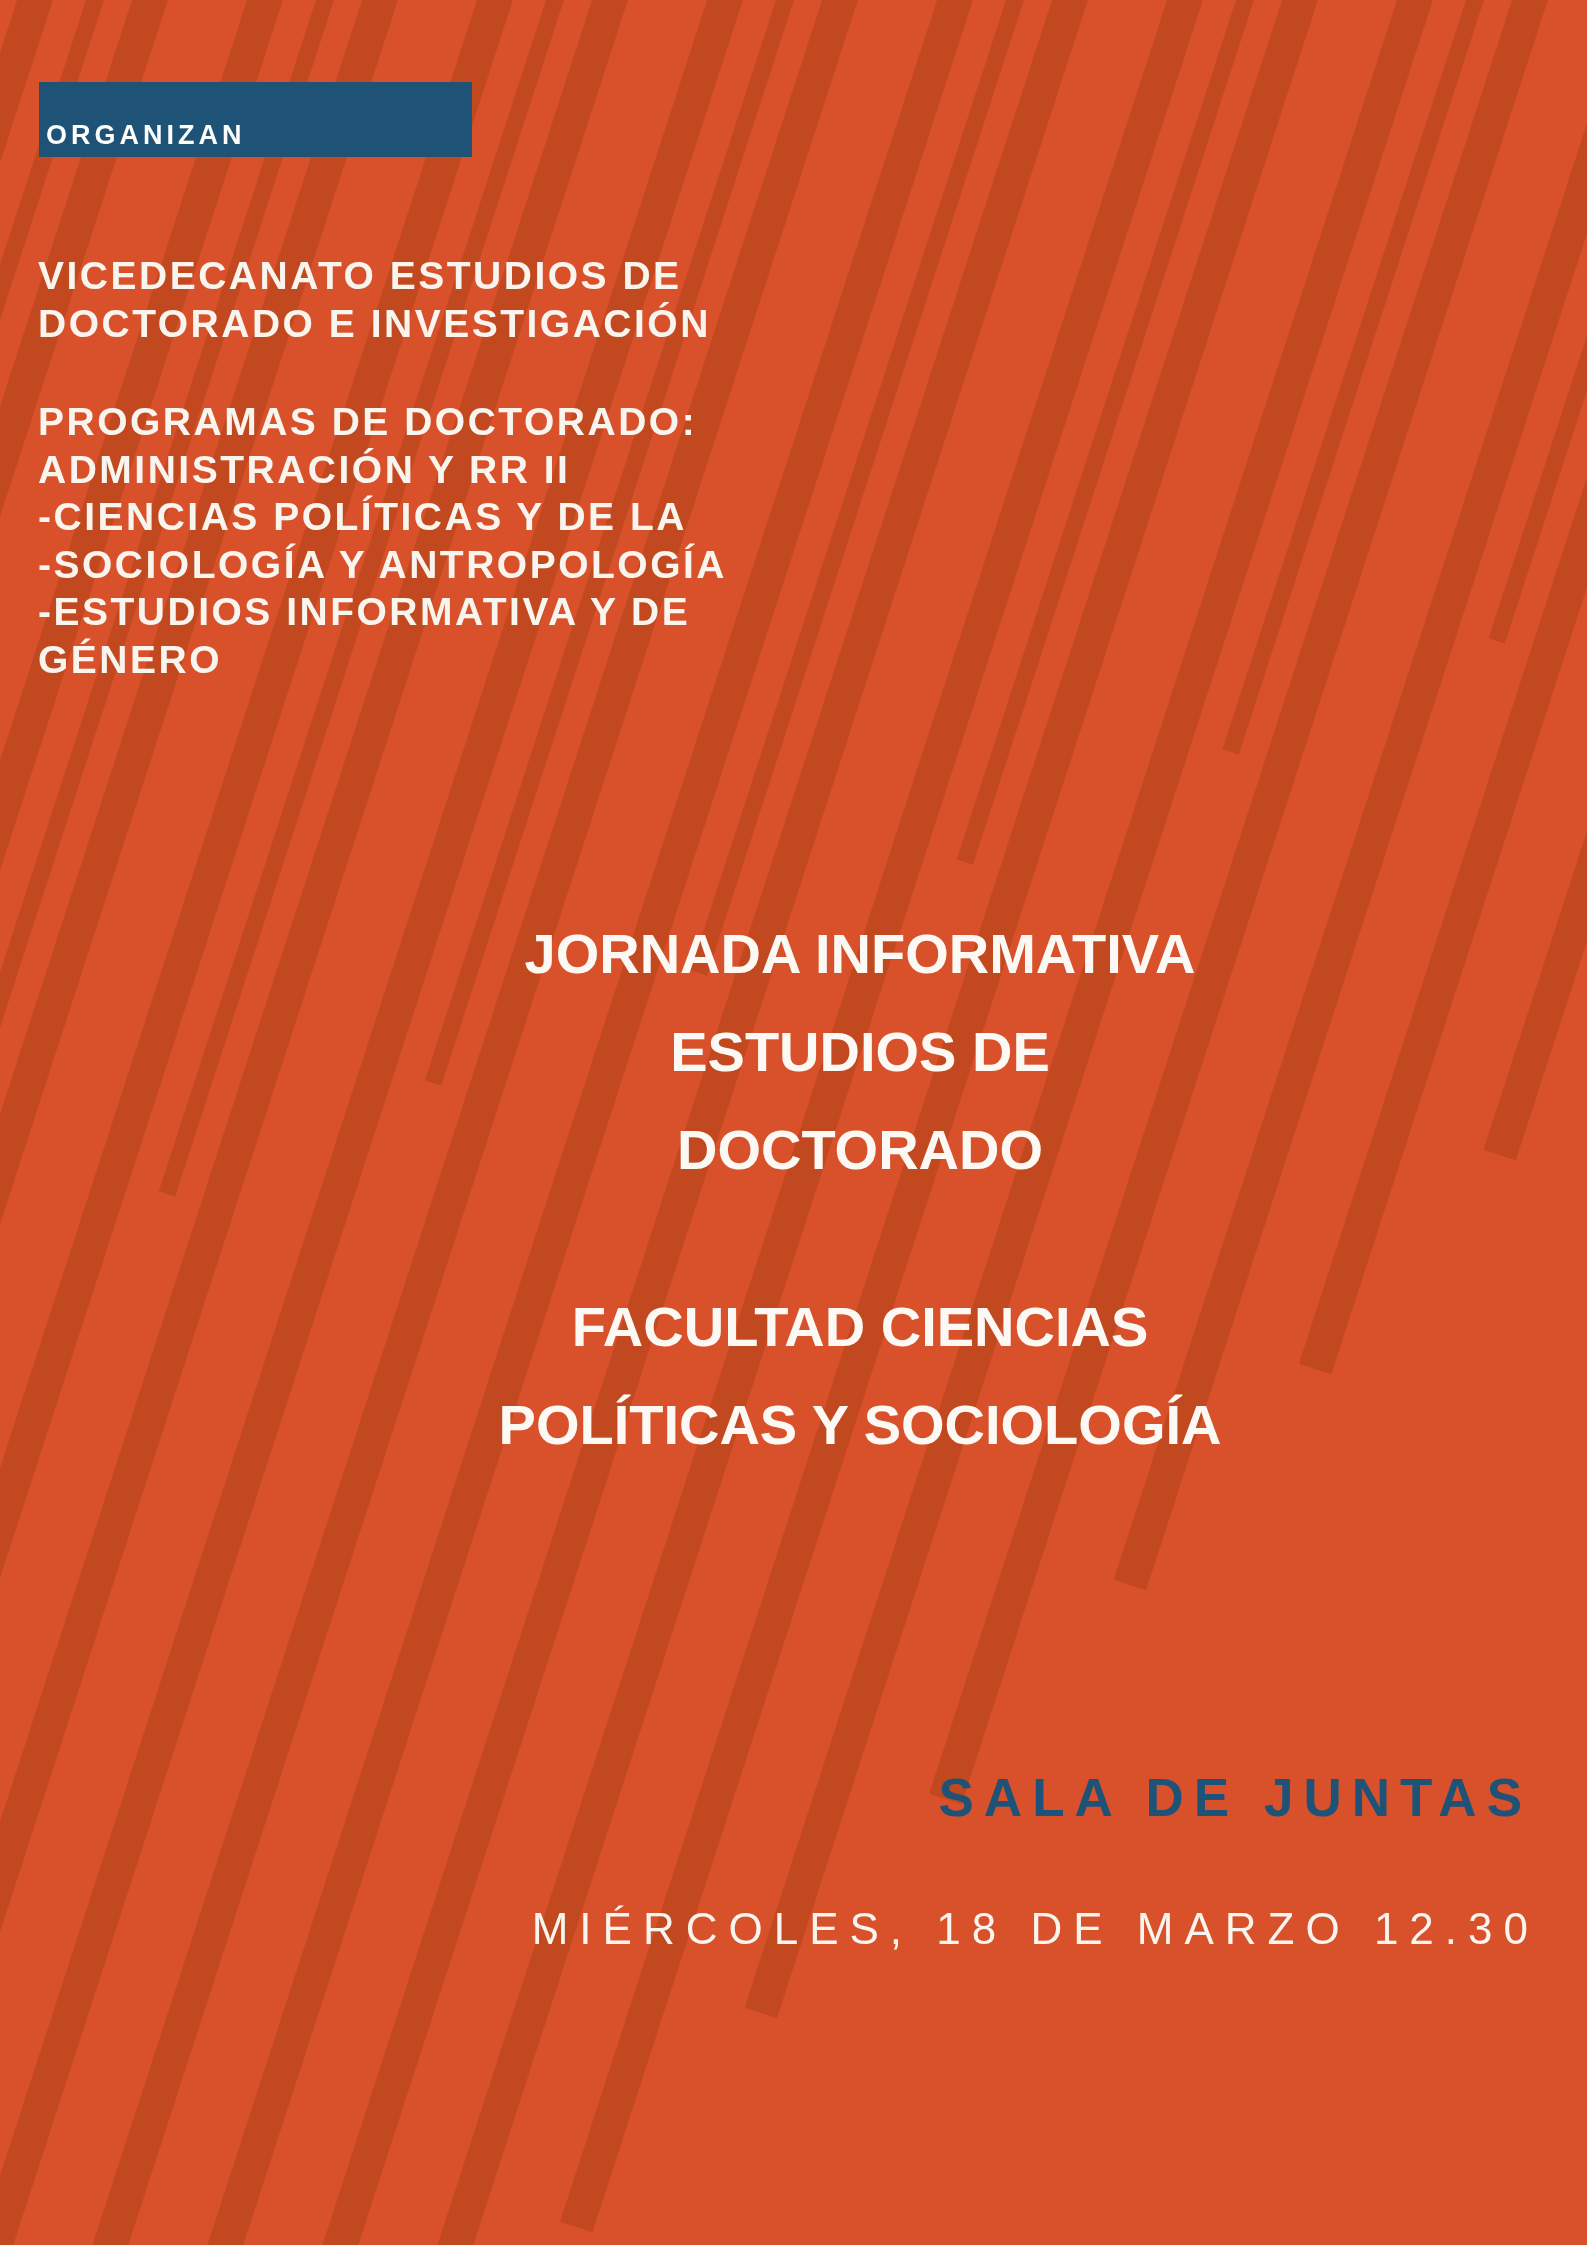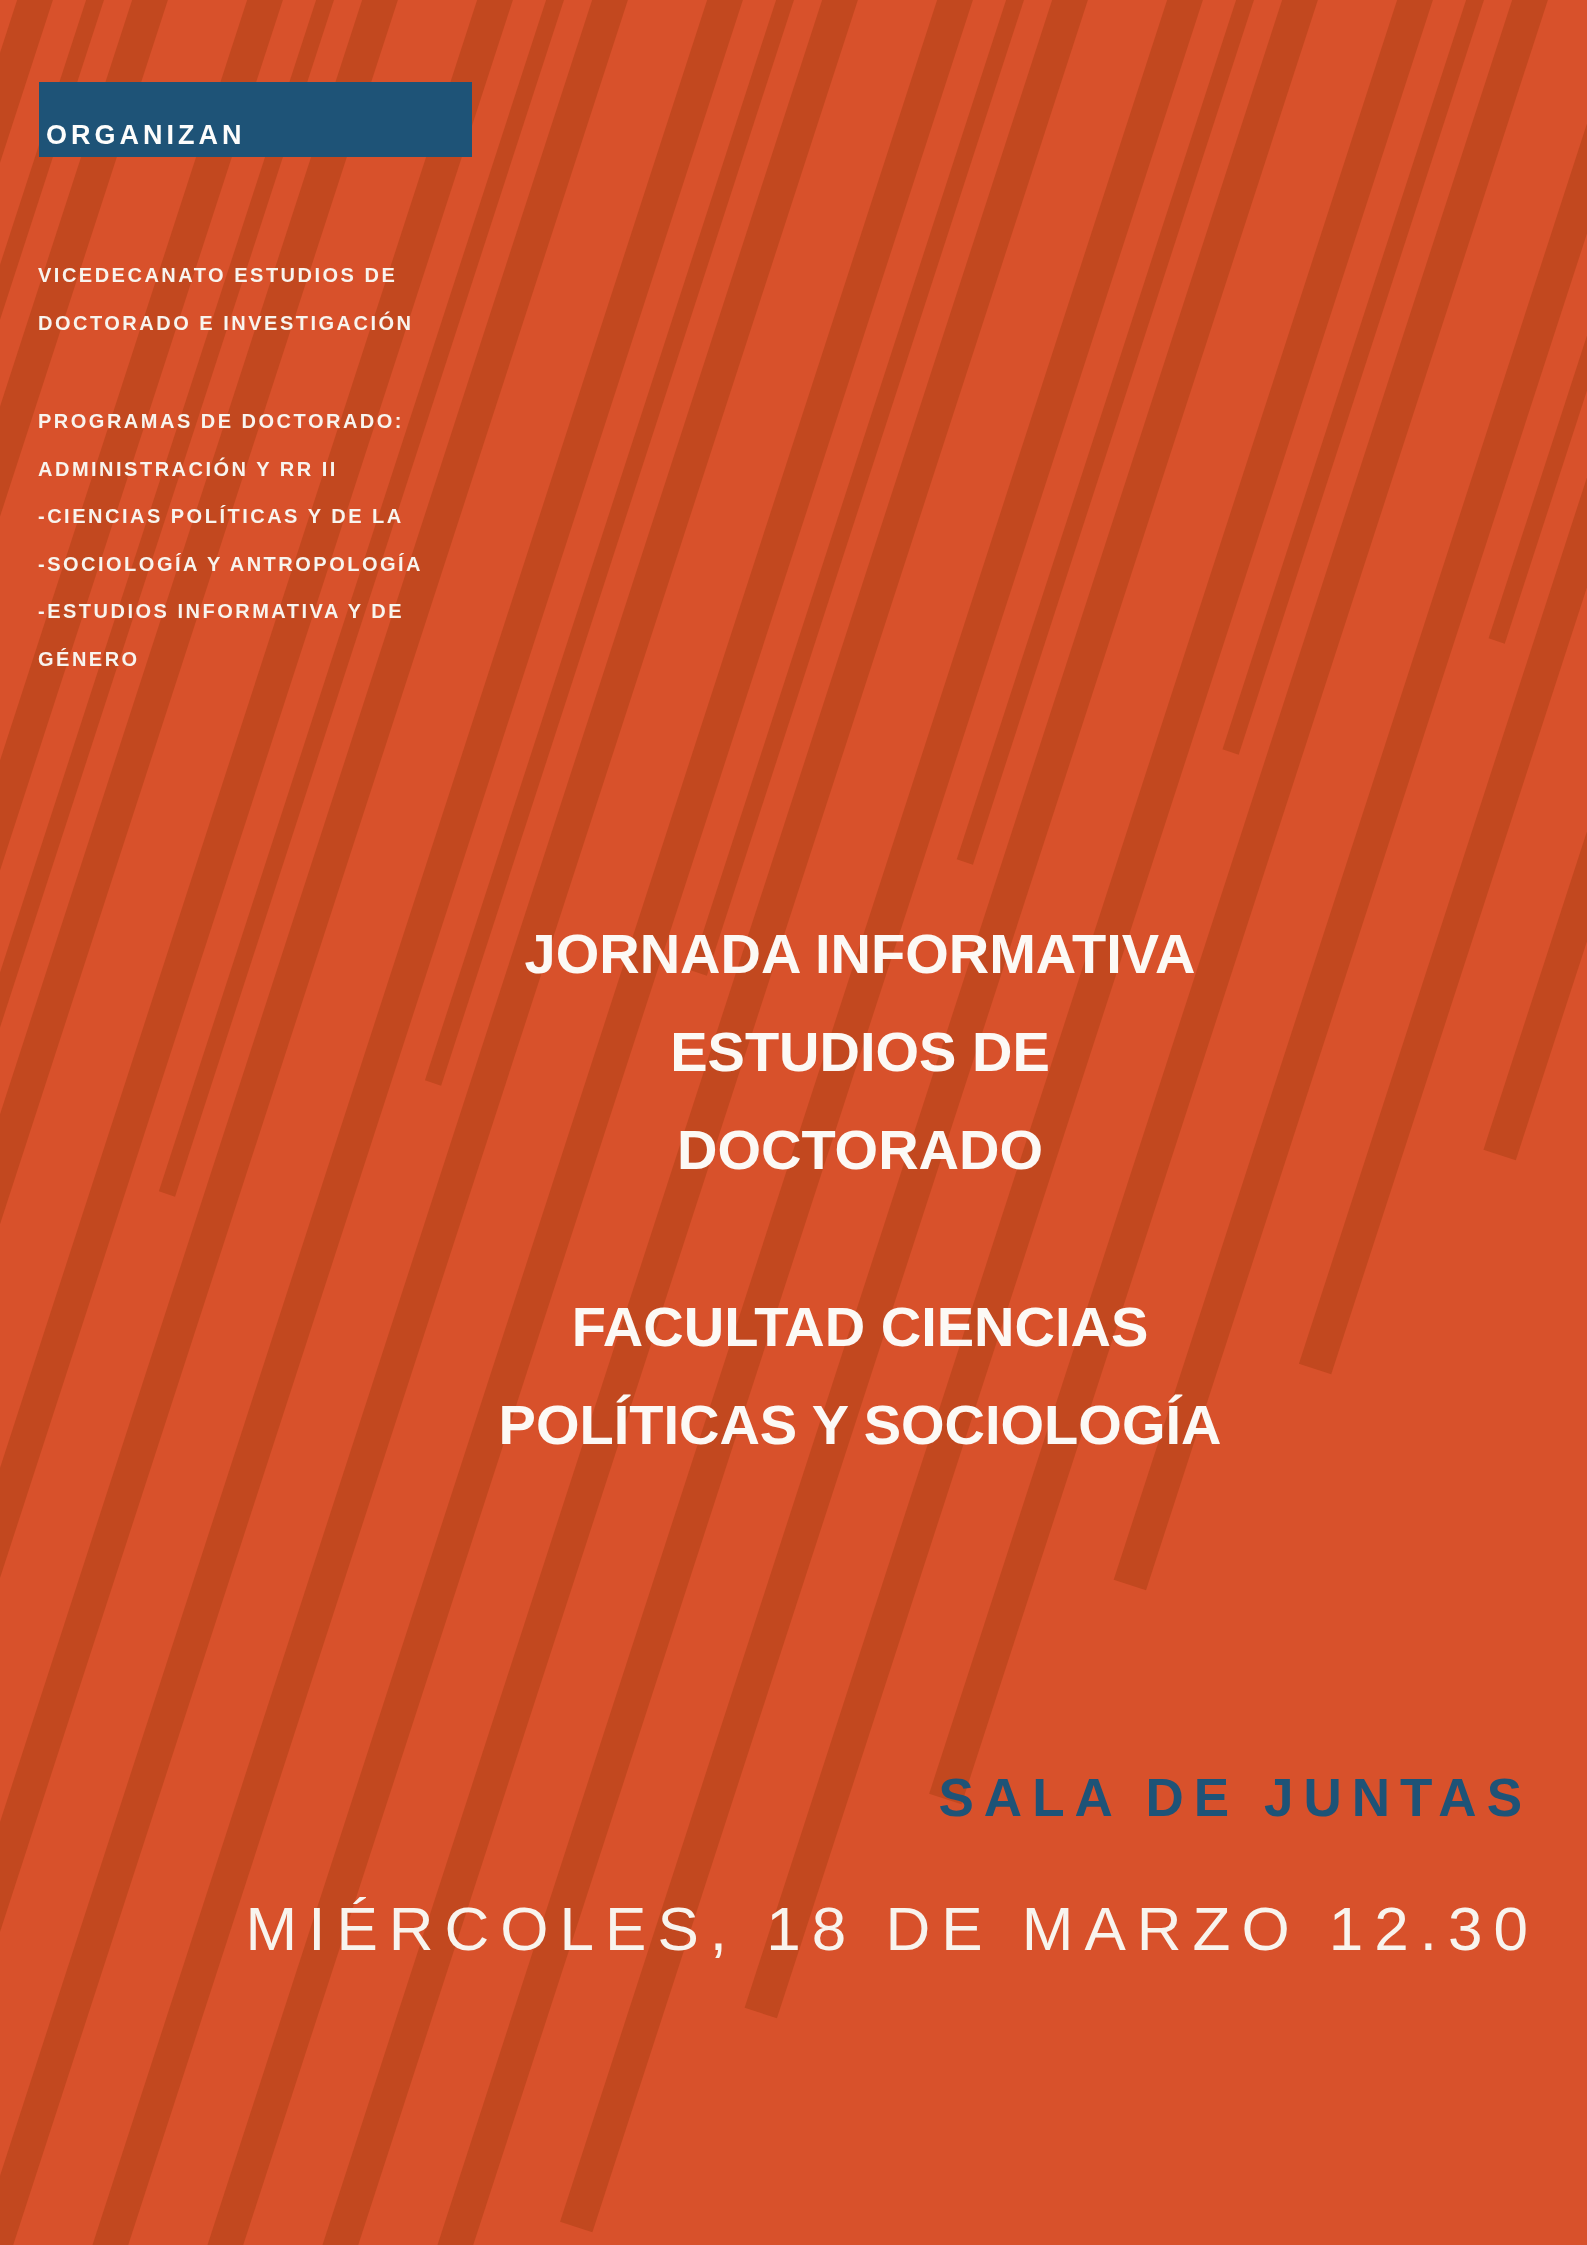--- a/index.html
+++ b/index.html
@@ -16,21 +16,21 @@
     background:var(--accent,#1E5377);
     display:flex;align-items:flex-end;
     padding:0 0 8px 7px;box-sizing:border-box;
   }
   .org-bar .org-label{
     color:#FDFDFC;font-size:27px;font-weight:700;letter-spacing:4px;line-height:1;
   }
   .text-block{
     position:absolute;left:38px;
     color:var(--body-white,#F8F4EE);
-    font-size:20px;font-weight:700;letter-spacing:2.5px;line-height:47.5px;
+    font-size:39px;font-weight:700;letter-spacing:2.5px;line-height:47.5px;
     white-space:nowrap;
   }
   .block-organizers{top:252px;}
   .block-programs{top:398px;}
   .big-title{
     position:absolute;left:133px;width:1454px;text-align:center;
     color:var(--title-white,#FCF9F5);
     font-size:56px;font-weight:700;line-height:98px;letter-spacing:0px;
     white-space:nowrap;
   }
@@ -38,21 +38,21 @@
   .title-2{top:1278px;}
   .venue-line{
     position:absolute;right:55px;top:1763px;
     color:var(--accent,#1E5377);
     font-size:53px;font-weight:700;letter-spacing:10px;line-height:70px;
     white-space:nowrap;
   }
   .date-line{
     position:absolute;right:48px;top:1894px;
     color:var(--body-white,#F8F4EE);
-    font-size:62px;font-weight:400;letter-spacing:11px;line-height:70px;
+    font-size:44px;font-weight:400;letter-spacing:11px;line-height:70px;
     white-space:nowrap;
   }
 </style>
 </head>
 <body>
 
 <div class="poster" style="--bg: #D8512B; --accent: #1E5377; --body-white: #F8F4EE; --title-white: #FCF9F5;">
 
   <svg class="stripes-svg" viewBox="0 0 1587 2245" preserveAspectRatio="none" aria-hidden="true">
       <line x1="64.25" y1="-90" x2="-712.5" y2="2300" stroke="#C2481F" stroke-width="34"></line>

